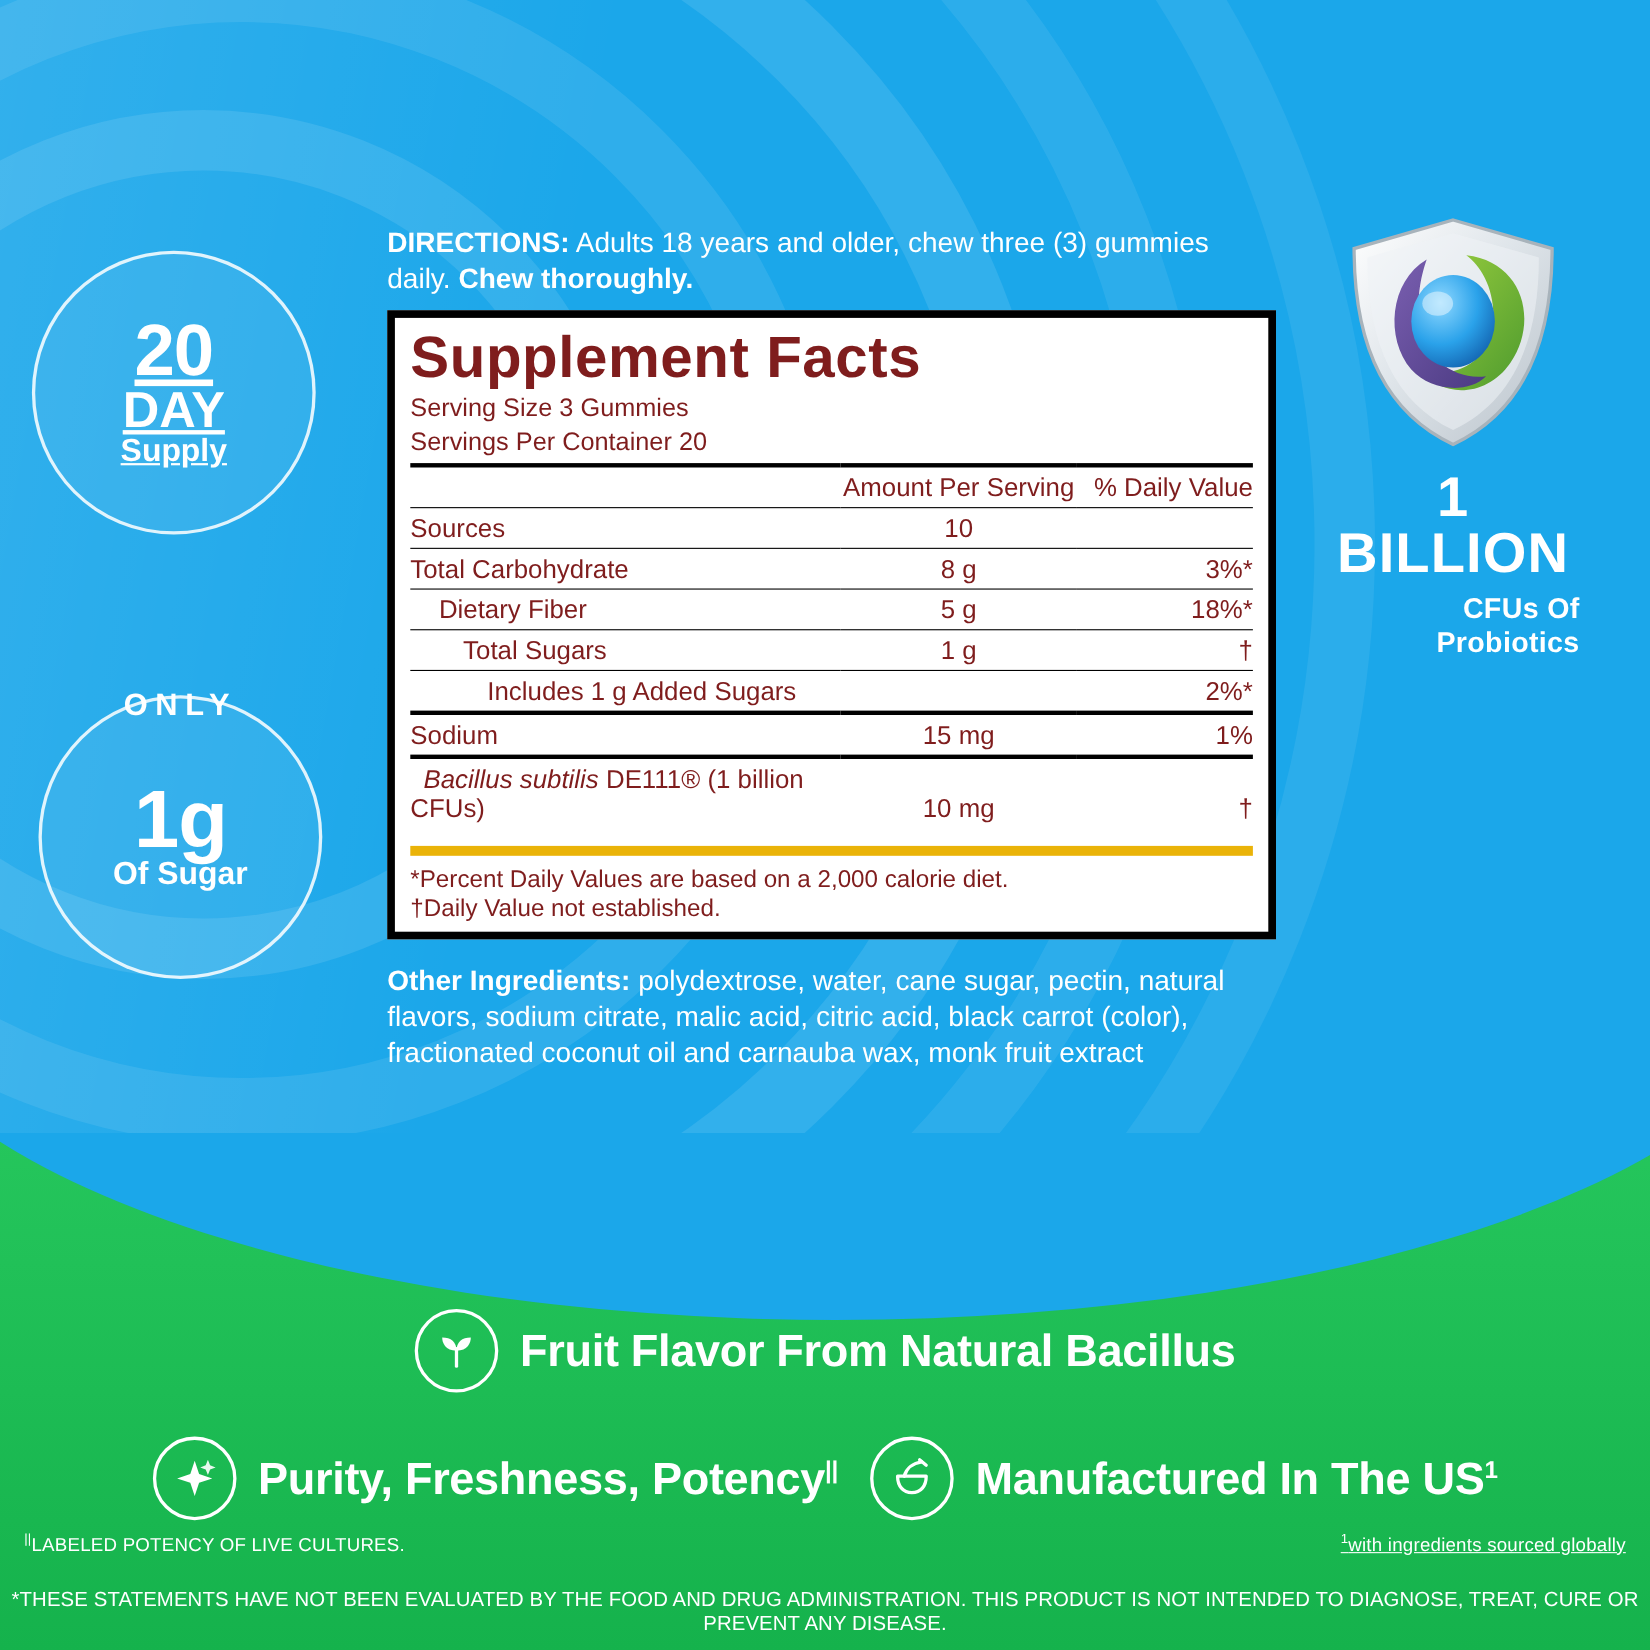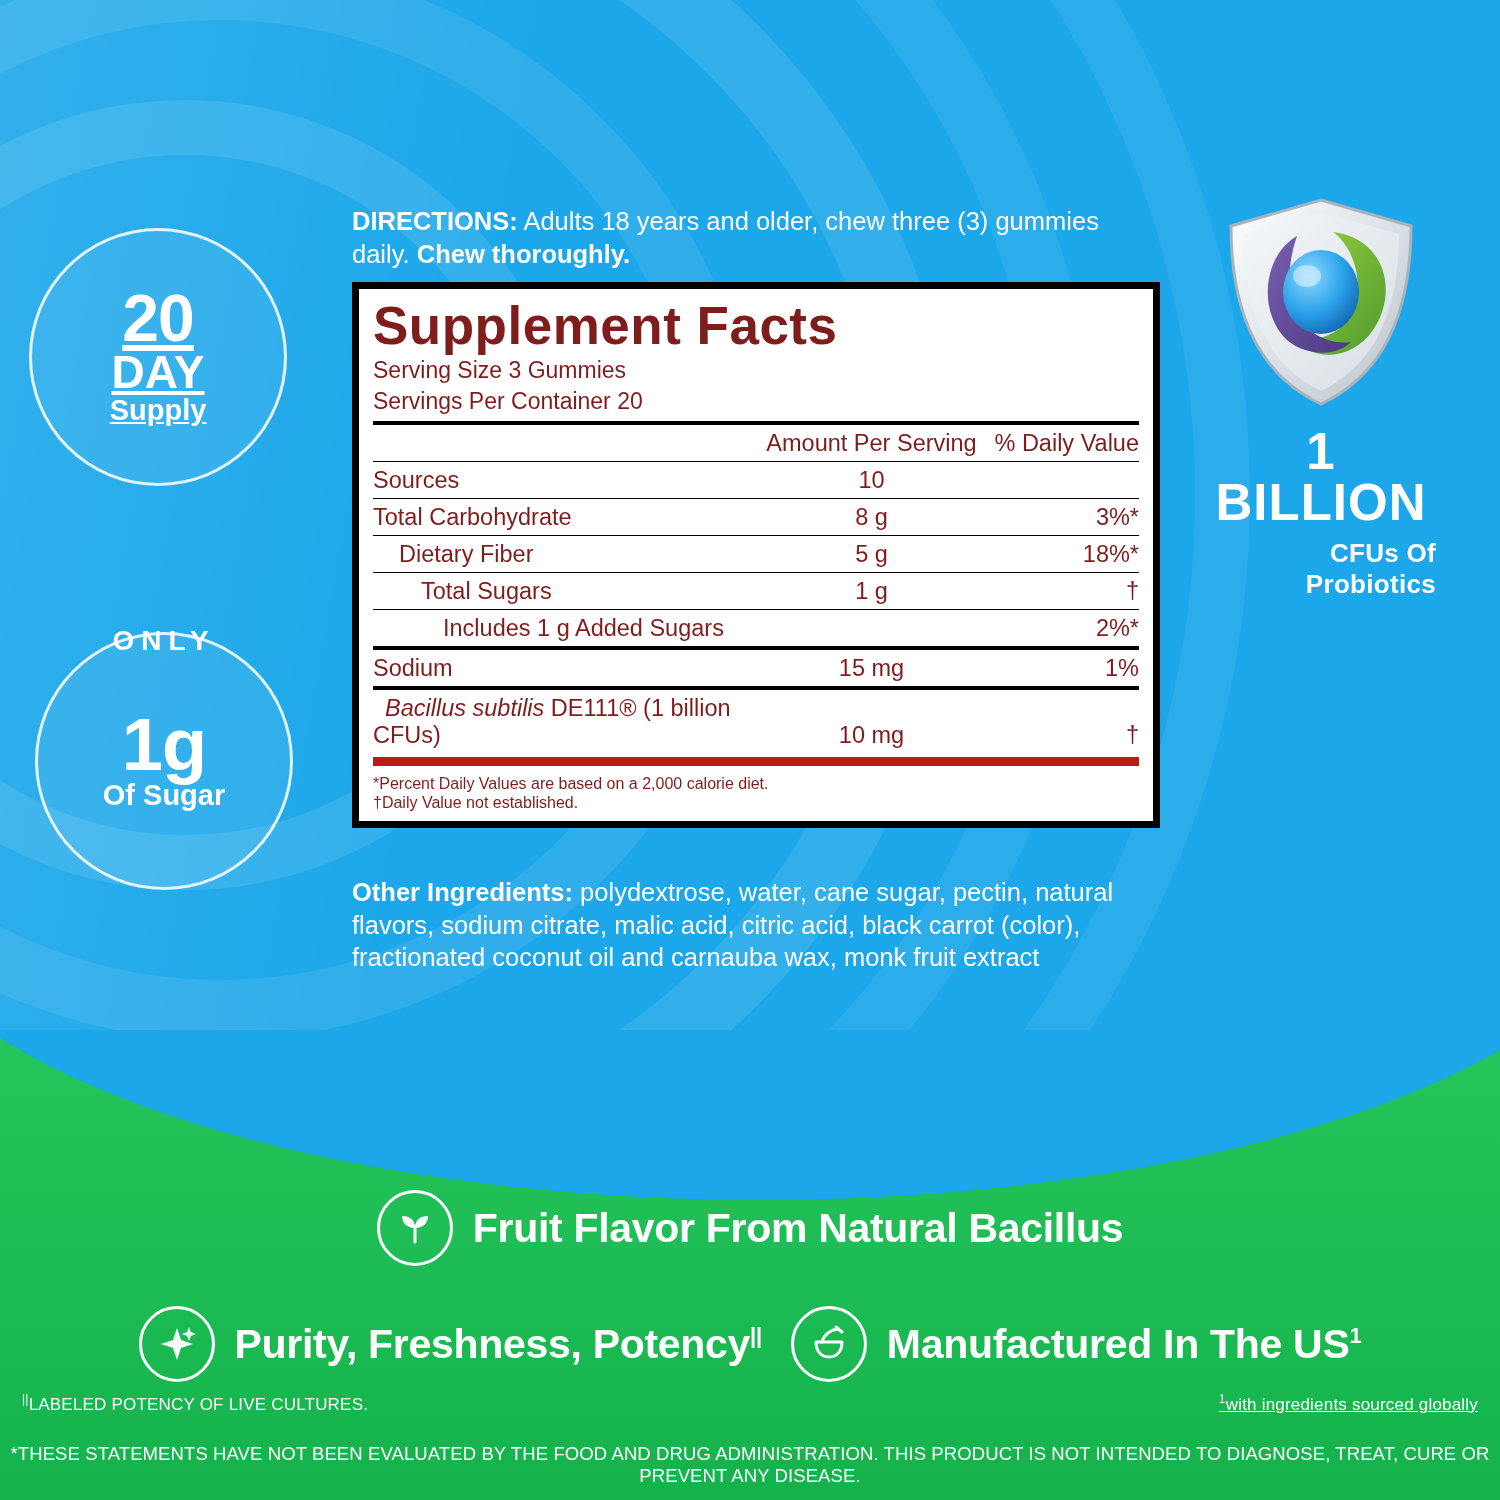--- a/index.html
+++ b/index.html
@@ -202,25 +202,25 @@
   .rule-thin td { border-top: 1.5px solid #000; }
   .rule-med td { border-top: 4px solid #000; }
   td.col-name { text-align: left; }
   td.col-amt { text-align: center; width: 215px; }
   td.col-dv { text-align: right; width: 160px; }
   .hdr td { font-size: 23.5px; padding-bottom: 3px; }
   .indent1 { padding-left: 26px !important; }
   .indent2 { padding-left: 48px !important; }
   .bacillus i { font-style: italic; margin-left: 12px; }
   .footnotes {
-    font-size: 16px;
+    font-size: 22px;
     line-height: 1.2;
     padding-top: 8px;
-    border-top: 9px solid #b91c1c;
-    margin-top: 4px;
+    border-top: 9px solid #eab308;
+    margin-top: 16px;
   }
   
   .other-ing {
     position: absolute;
     left: 352px;
     top: 876px;
     width: 800px;
     color: #fff;
     font-size: 25.5px;
     line-height: 1.28;

